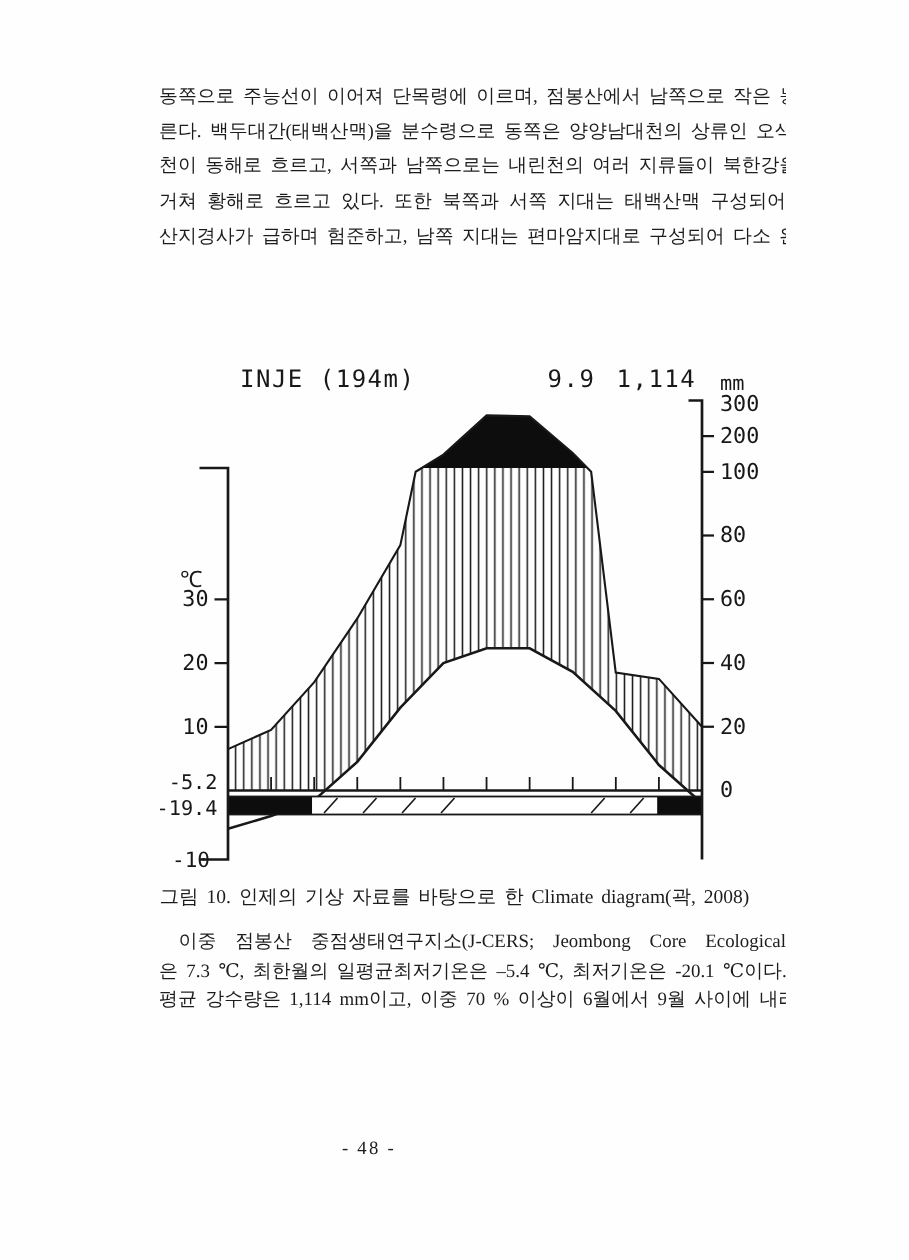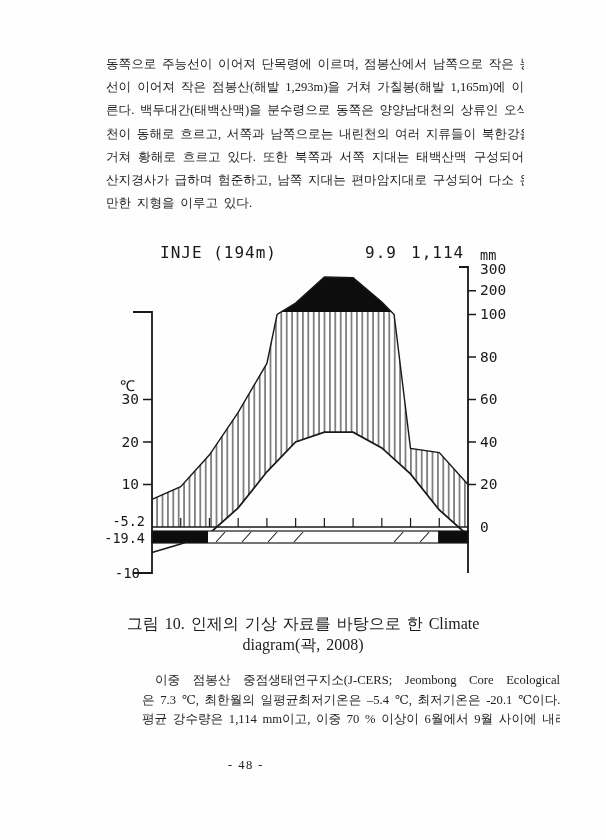--- a/index.html
+++ b/index.html
@@ -2,52 +2,50 @@
 <html><head>
 <meta charset="utf-8">
 <style>
   html,body{margin:0;padding:0;background:#ffffff;}
   .page{
     position:relative;width:606px;height:840px;background:#fefefe;overflow:hidden;
     font-family:"Liberation Serif","DejaVu Serif",serif;color:#1c1c1c;
   }
   .para{position:absolute;left:106px;width:418px;}
   #para1{top:53px;}
-  #para2{top:671px;margin-left:36px;}
+  #para2{top:618px;}
   .line{
     font-size:12.6px;line-height:23.2px;white-space:nowrap;overflow:hidden;
     text-align:justify;text-align-last:justify;word-spacing:2.5px;
   }
   #para2 .line{line-height:19.7px;}
   .line.no-just{text-align-last:left;}
   .line.indent{text-indent:13px;}
   .caption{
-    position:absolute;left:86px;top:614px;width:434px;text-align:center;
-    font-size:16px;word-spacing:2px;
+    position:absolute;left:86px;top:589px;width:434px;text-align:center;
+    font-size:13px;word-spacing:2px;
   }
   .pageno{
     position:absolute;left:0;top:758px;width:492px;text-align:center;
     font-size:12.5px;letter-spacing:1.5px;
   }
   svg.diagram{position:absolute;left:95px;top:238px;}
   svg.diagram text{font-family:"DejaVu Sans Mono",monospace;fill:#181818;}
 </style>
 </head>
 <body>
 
 <div class="page">
 
   <div class="para" id="para1">
       <div class="line">동쪽으로 주능선이 이어져 단목령에 이르며, 점봉산에서 남쪽으로 작은 능</div>
-      <div class="line">선이 이어져 작은 점봉산(해발 1,293m)을 거쳐 가칠봉(해발 1,165m)에 이</div>
       <div class="line">른다. 백두대간(태백산맥)을 분수령으로 동쪽은 양양남대천의 상류인 오색</div>
       <div class="line">천이 동해로 흐르고, 서쪽과 남쪽으로는 내린천의 여러 지류들이 북한강을</div>
       <div class="line">거쳐 황해로 흐르고 있다. 또한 북쪽과 서쪽 지대는 태백산맥 구성되어</div>
       <div class="line">산지경사가 급하며 험준하고, 남쪽 지대는 편마암지대로 구성되어 다소 완</div>
-      <div class="line no-just">만한 지형을  이루고 있다.</div>
     </div>
 
   <svg class="diagram" width="420" height="350" viewBox="0 0 420 350" aria-label="climate diagram">
       <defs>
         <pattern id="vh" patternUnits="userSpaceOnUse" width="5.4" height="8">
           <line x1="2.7" y1="0" x2="2.7" y2="8" stroke="#181818" stroke-width="1"></line>
         </pattern>
         <clipPath id="cap">
           <rect x="57" y="0" width="316" height="74"></rect>
         </clipPath>

